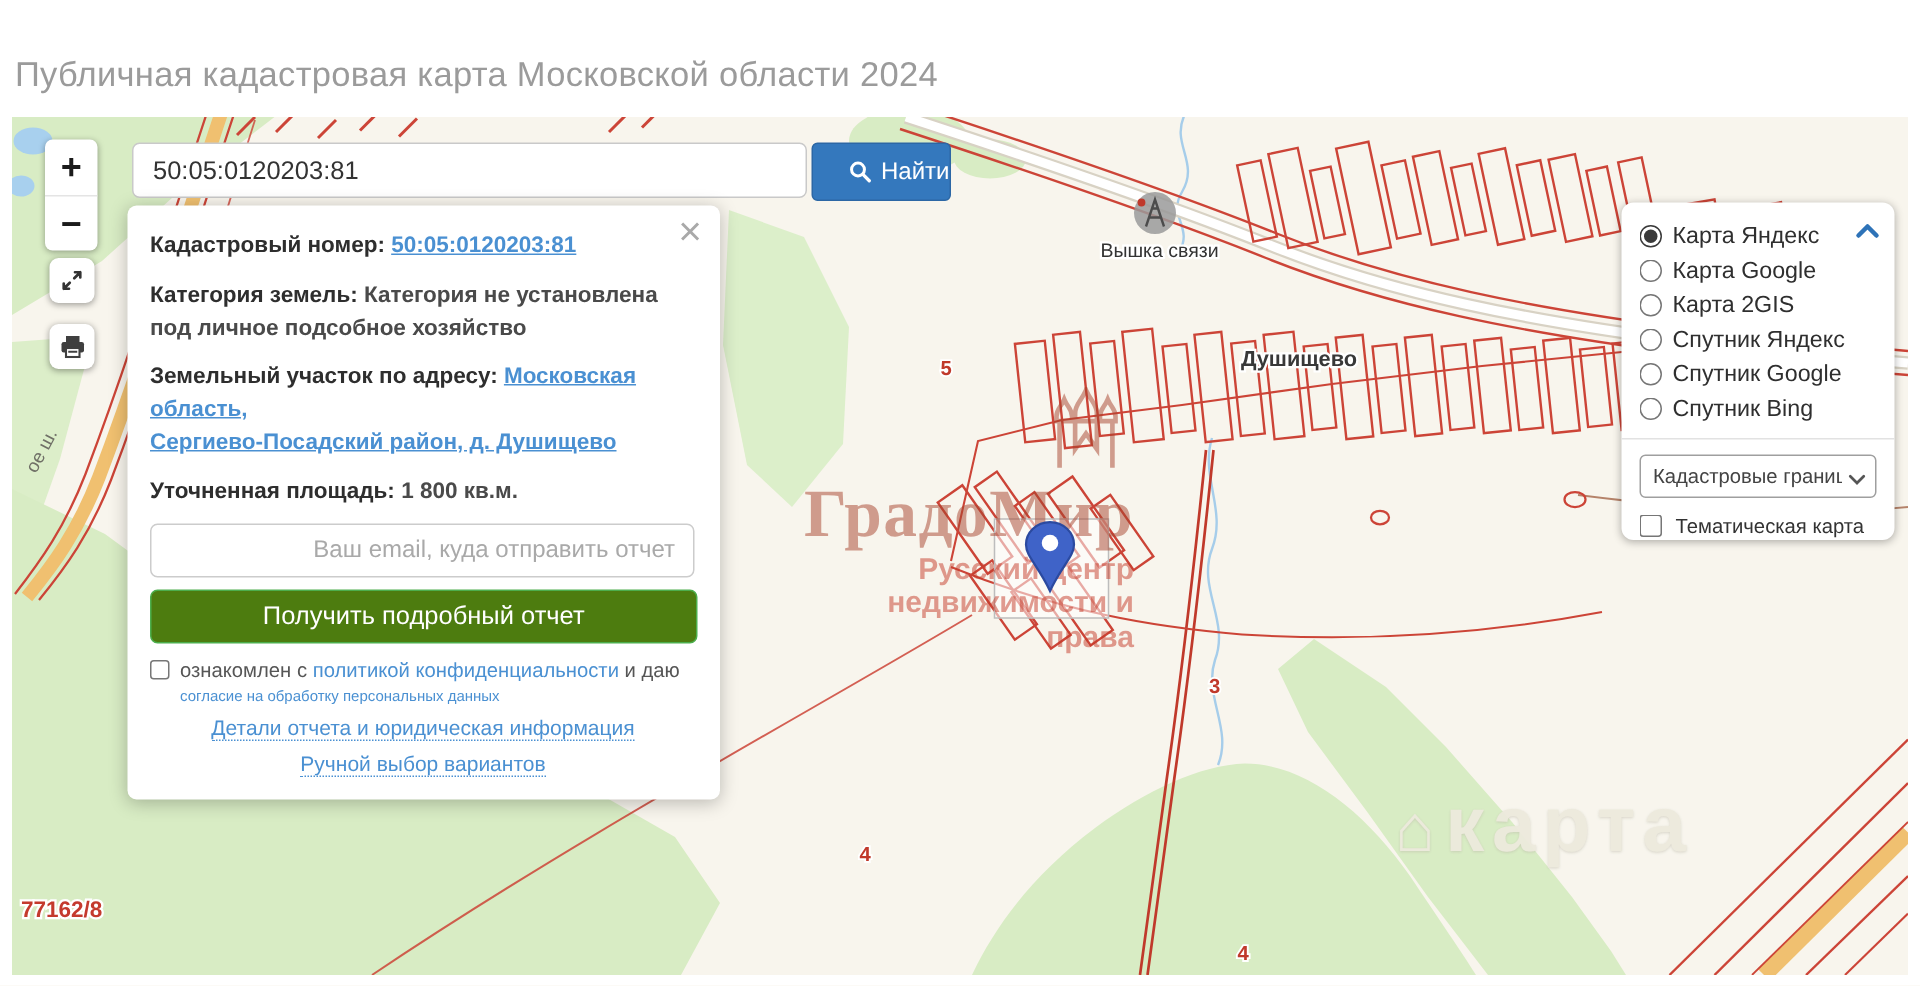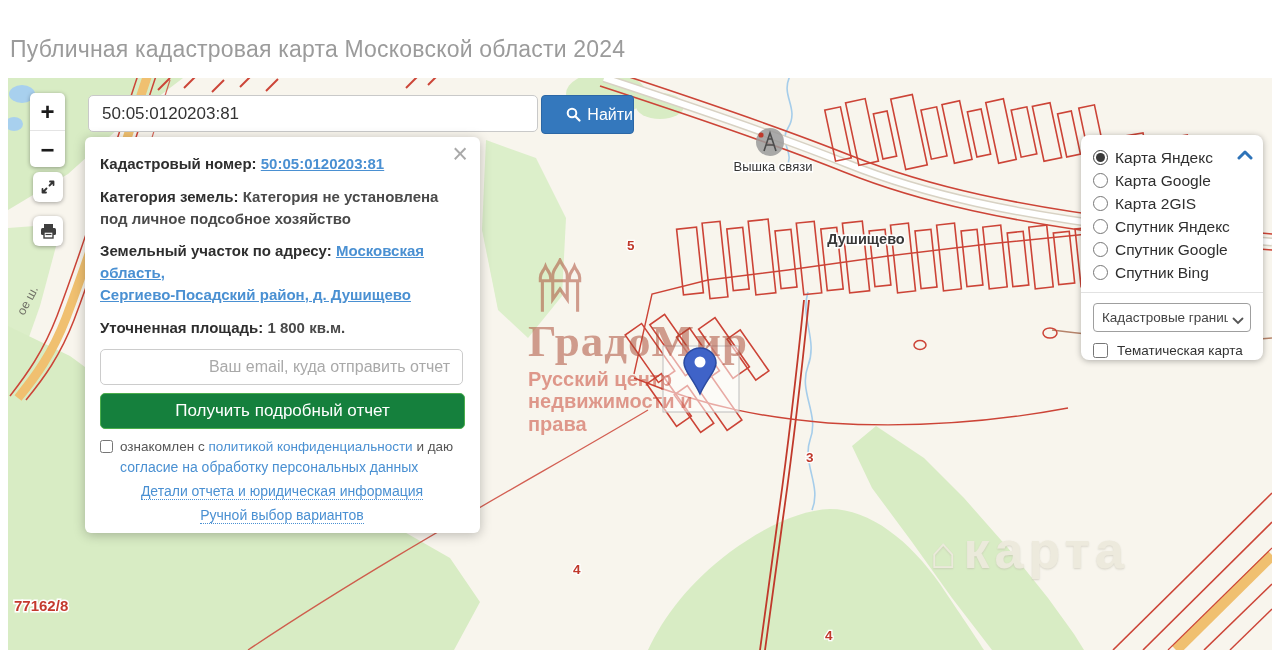--- a/index.html
+++ b/index.html
@@ -7,21 +7,21 @@
   .page{position:relative;width:1280px;height:657px;}
   .page-title{position:absolute;left:10px;top:36px;margin:0;font-size:23px;font-weight:400;color:#9b9b9b;letter-spacing:.2px;}
   .map-frame{position:absolute;left:8px;top:78px;width:1264px;height:572px;overflow:hidden;background:#f8f5ed;}
   .map-frame svg.terrain{position:absolute;left:0;top:0;}
   .mapnum{font:700 13.5px "Liberation Sans",sans-serif;fill:#c0392b;paint-order:stroke;stroke:#fff;stroke-width:2.5px;}
   .maplabel{font:600 14.5px "Liberation Sans",sans-serif;fill:#383838;paint-order:stroke;stroke:#fff;stroke-width:3px;}
   .maplabel-sm{font:500 13px "Liberation Sans",sans-serif;fill:#333;paint-order:stroke;stroke:#fff;stroke-width:3px;}
   .roadlabel{font:400 12.5px "Liberation Sans",sans-serif;fill:#6f6f66;}
   .parcelcode{font:700 15px "Liberation Sans",sans-serif;fill:#c43a2e;paint-order:stroke;stroke:#fff;stroke-width:3px;}
   
-  .wm-grado{position:absolute;left:520px;top:180px;width:228px;text-align:left;opacity:.5;pointer-events:none;z-index:2;}
+  .wm-grado{position:absolute;left:520px;top:180px;width:228px;text-align:right;opacity:.5;pointer-events:none;z-index:2;}
   .wm-brand{font-family:"Liberation Serif",serif;font-size:45px;font-weight:bold;color:#a8442e;line-height:.95;letter-spacing:1px;}
   .wm-sub{font-size:20px;font-weight:bold;color:#c63c2a;line-height:1.12;}
   .wm-sub.first{margin-top:5px;}
   .wm-cian{position:absolute;left:922px;top:442px;z-index:2;font-size:52px;font-weight:bold;letter-spacing:5px;color:#edeadd;text-shadow:0 1px 2px rgba(186,182,168,.55);opacity:.95;pointer-events:none;}
   .wm-house{font-size:44px;margin-right:2px;}
   .pin-svg{position:absolute;left:662px;top:266px;z-index:4;}
   
   .zoom-box{position:absolute;left:30px;top:93px;width:35px;height:74px;background:#fff;border-radius:5px;box-shadow:0 1px 4px rgba(0,0,0,.35);z-index:10;overflow:hidden;}
   .zoom-btn{height:37px;display:flex;align-items:center;justify-content:center;font-size:24px;font-weight:700;color:#1b1b1b;cursor:pointer;user-select:none;}
   .zoom-btn + .zoom-btn{border-top:1px solid #e4e4e4;}
@@ -32,24 +32,24 @@
   .search-input{position:absolute;left:88px;top:95px;width:450px;height:37px;box-sizing:border-box;border:1px solid #c9c9c9;border-radius:5px;padding:0 13px;font-size:17px;color:#333;background:#fff;z-index:10;font-family:"Liberation Sans",sans-serif;}
   .search-btn{position:absolute;left:541px;top:95px;width:91px;height:37px;background:#3478bd;border:1px solid #2c67a5;border-radius:4px;color:#fff;font-size:16px;display:flex;align-items:center;justify-content:flex-end;gap:6px;z-index:10;cursor:pointer;font-family:"Liberation Sans",sans-serif;}
   
   .info-card{position:absolute;left:85px;top:137px;width:395px;height:396px;box-sizing:border-box;background:#fff;border-radius:6px;box-shadow:0 2px 12px rgba(0,0,0,.25);padding:16px 16px 12px 15px;z-index:11;font-size:15px;color:#4a4a4a;}
   .card-close{position:absolute;top:4px;right:12px;font-size:27px;line-height:1;color:#a9a9a9;cursor:pointer;font-weight:400;}
   .card-row{margin-bottom:11px;line-height:1.45;font-weight:bold;}
   .card-row b{color:#2e2e2e;}
   a.lnk{color:#4a90d2;text-decoration:underline;cursor:pointer;}
   .email-input{width:363px;height:36px;box-sizing:border-box;border:1px solid #ccc;border-radius:5px;padding:0 12px;font-size:16px;color:#333;margin-bottom:8px;font-family:"Liberation Sans",sans-serif;text-align:right;}
   .email-input::placeholder{color:#a9a9a9;}
-  .report-btn{width:365px;height:36px;background:#15803d;border:1px solid #4cae4c;border-radius:5px;color:#fff;font-size:17px;margin-bottom:9px;cursor:pointer;font-family:"Liberation Sans",sans-serif;}
+  .report-btn{width:365px;height:36px;background:#4d7c0f;border:1px solid #4cae4c;border-radius:5px;color:#fff;font-size:17px;margin-bottom:9px;cursor:pointer;font-family:"Liberation Sans",sans-serif;}
   .consent-row{display:flex;align-items:flex-start;gap:7px;font-size:13.5px;color:#565656;line-height:1.33;margin-bottom:2px;}
   .consent-row input{width:13px;height:13px;margin:2px 0 0 0;flex:none;}
-  .consent-indent{margin-left:20px;font-size:14px;line-height:1.33;margin-bottom:2px;}
+  .consent-indent{margin-left:20px;font-size:10px;line-height:1.33;margin-bottom:2px;}
   a.lnk2{color:#4a90d2;text-decoration:none;cursor:pointer;}
   .card-links{text-align:center;line-height:1.6;}
   a.dotted{color:#4a90d2;text-decoration:none;border-bottom:1px dotted #4a90d2;font-size:14px;cursor:pointer;}
   
   .layer-panel{position:absolute;left:1081px;top:92px;width:182px;height:225px;box-sizing:border-box;background:#fff;border-radius:8px;box-shadow:0 1px 6px rgba(0,0,0,.3);padding:10px 12px;z-index:10;margin-top:43px;}
   .layer-row{display:flex;align-items:center;gap:7px;font-size:15.5px;color:#2f2f2f;margin:2px 0;height:21px;}
   .layer-row input{width:15px;height:15px;margin:0;accent-color:#3a3a3a;flex:none;}
   .panel-collapse{position:absolute;top:11px;right:10px;cursor:pointer;}
   .panel-div{border:none;border-top:1px solid #e2e2e2;margin:9px -12px 10px -12px;}
   .select-wrap{position:relative;}

